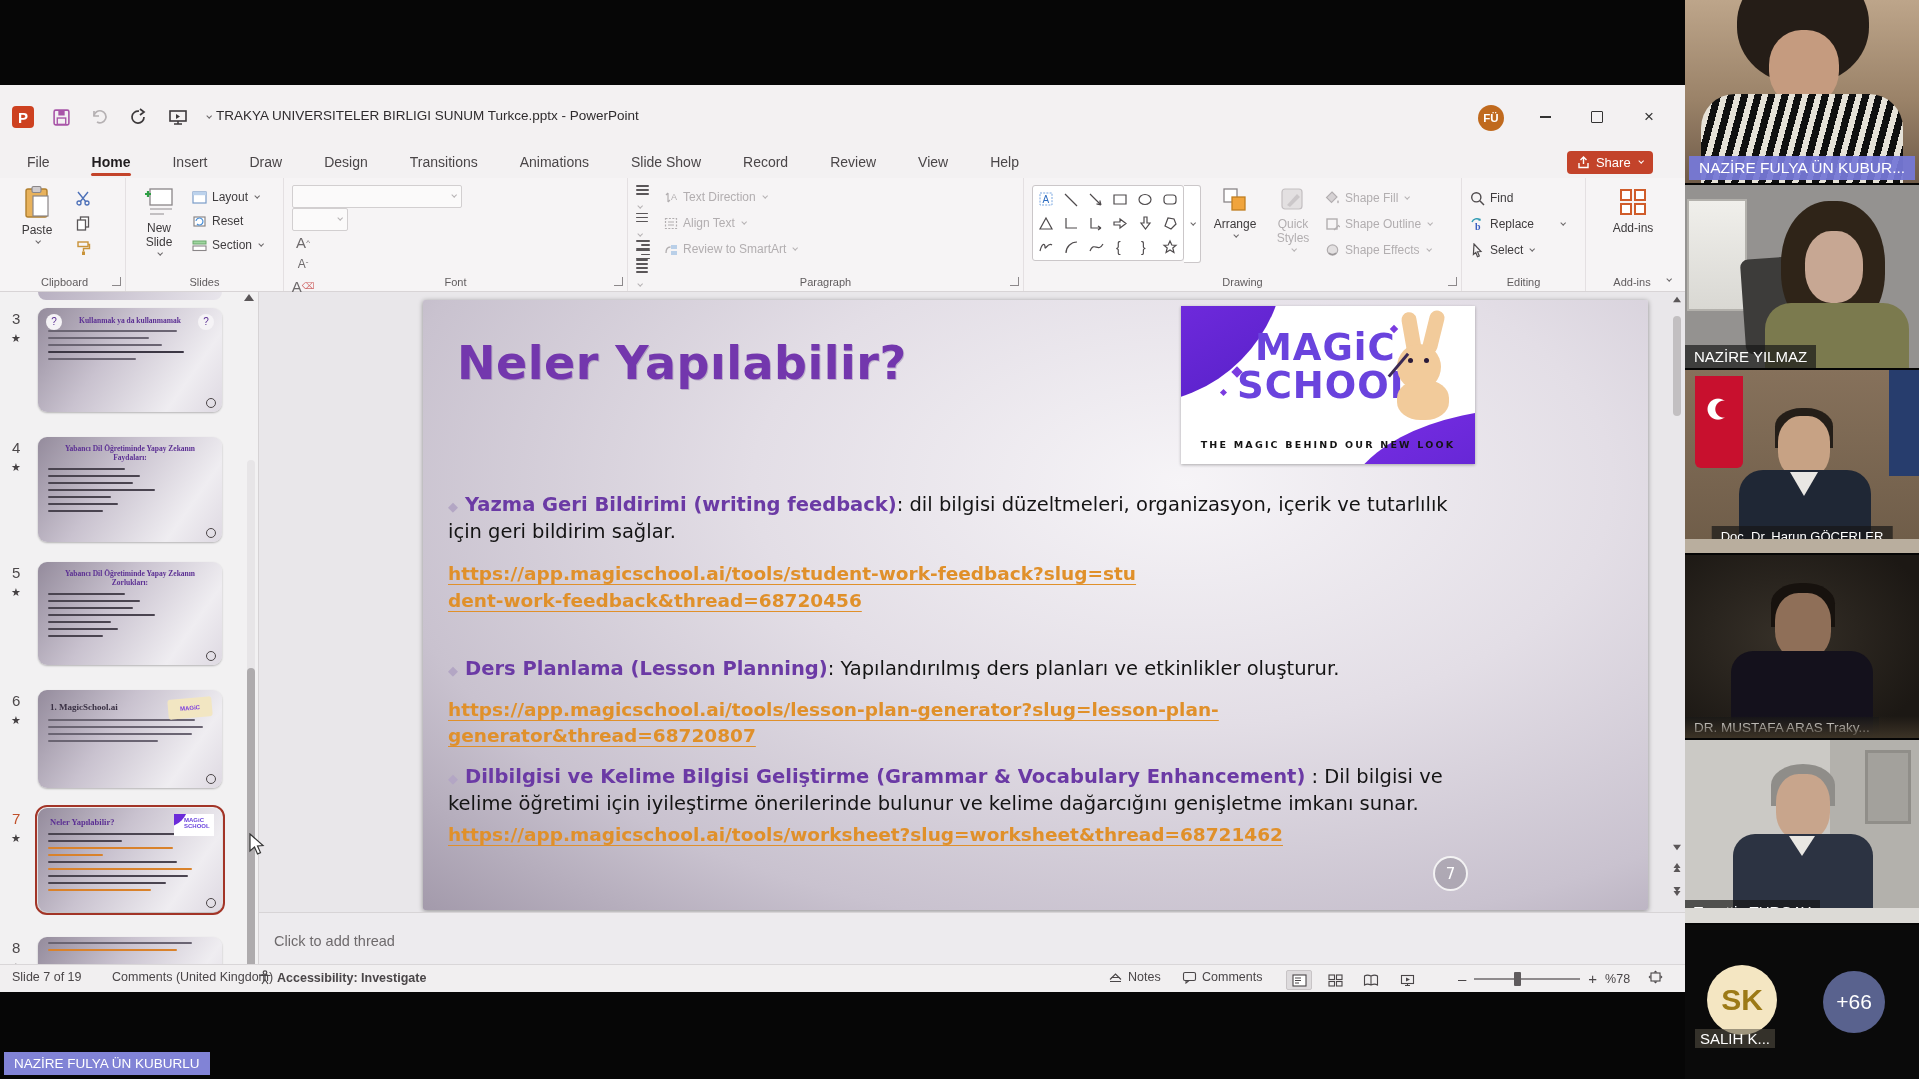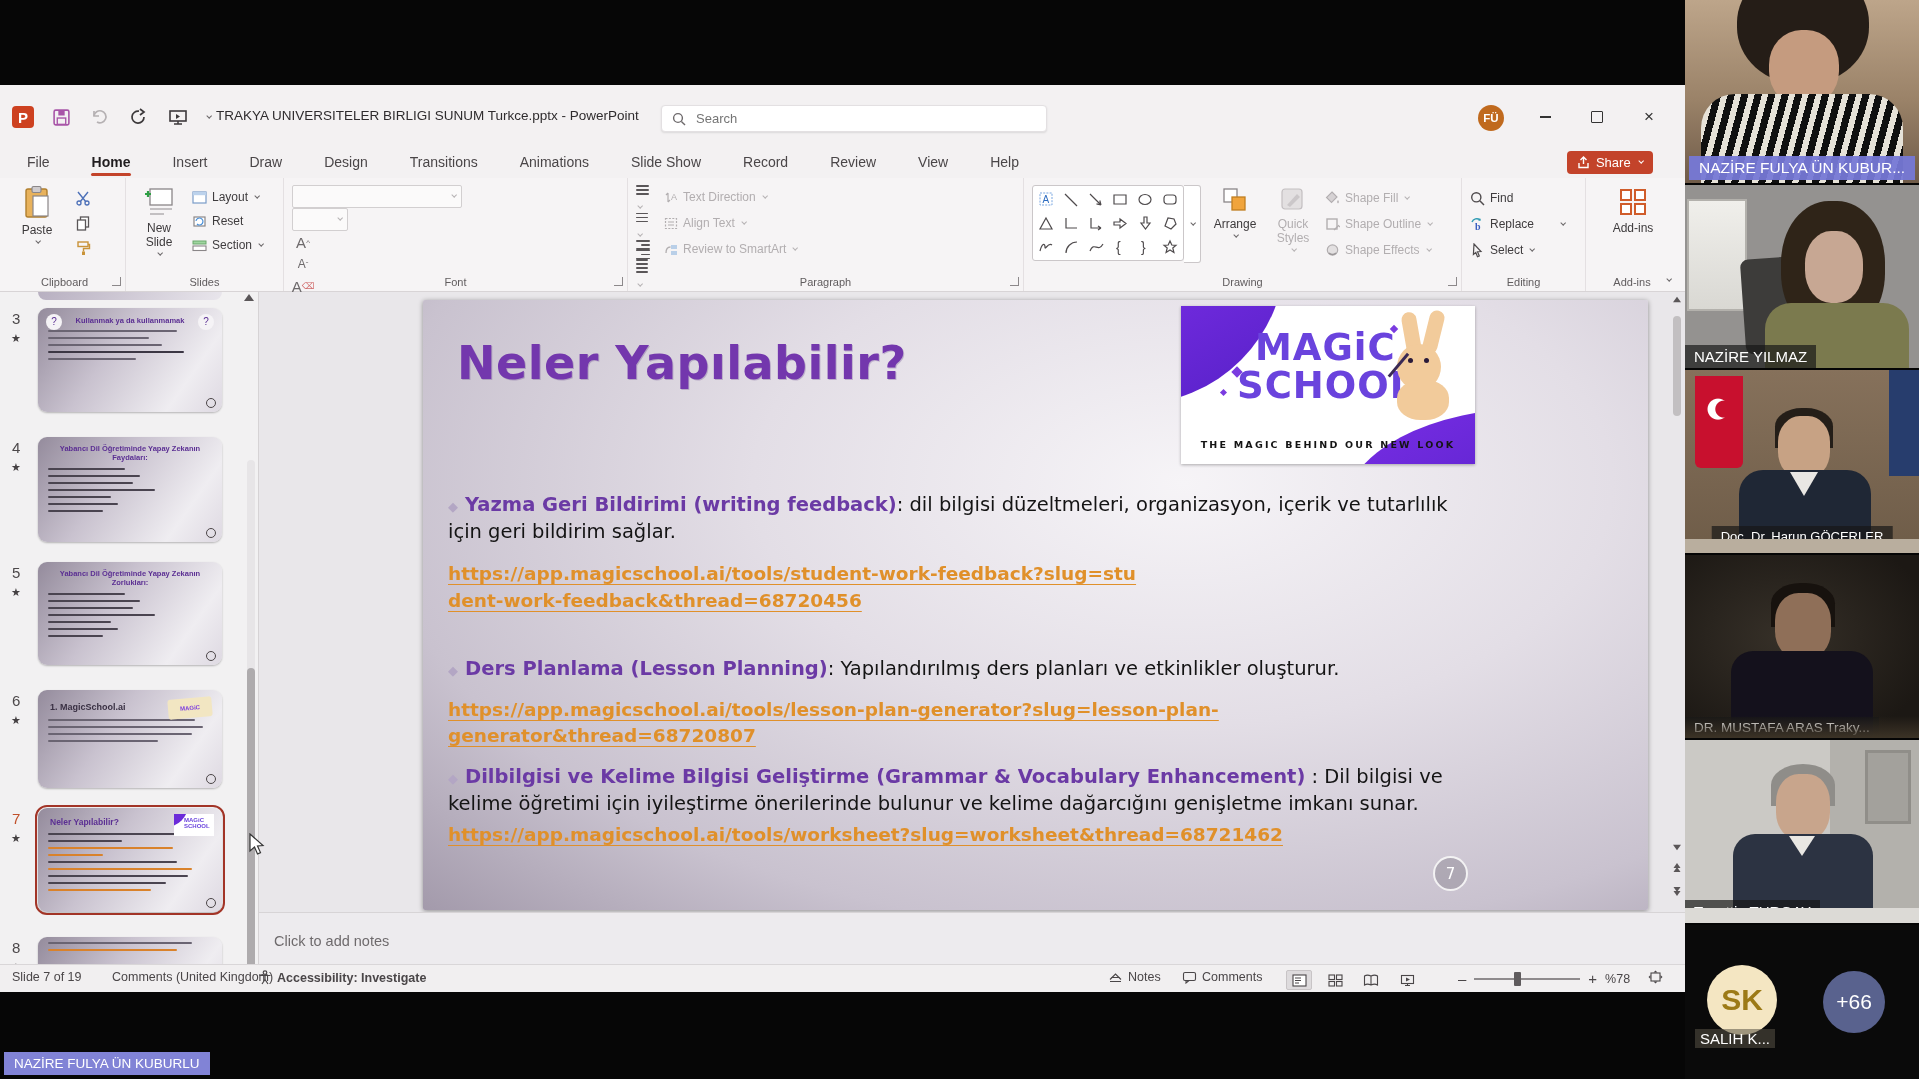--- a/index.html
+++ b/index.html
@@ -67,21 +67,21 @@
 
   
   .thumbpanel{position:absolute;left:0;top:207px;width:258px;height:673px;background:#f2f1f2;
               border-right:1px solid #d6d3d5;overflow:hidden;}
   .thumb-num{position:absolute;left:12px;font-size:15px;color:#4c484a;}
   .thumb-star{position:absolute;left:11px;font-size:11px;color:#454143;}
   .thumb{position:absolute;left:38px;width:184px;border-radius:9px;
          background:linear-gradient(125deg,#948b9c 0%,#c9c2cf 40%,#efedf1 78%,#ded9e2 100%);
          box-shadow:0 1px 2px rgba(0,0,0,.25);overflow:hidden;}
   .thumb.sel{outline:2.5px solid #a23427;outline-offset:1px;}
-  .mini-title{font-weight:700;color:#5b2f93;text-align:center;line-height:1.25;}
+  .mini-title{font-weight:700;color:#5b2f93;text-align:center;line-height:1.25;font-family:Liberation Serif, serif;}
   .ln{height:2px;border-radius:1px;background:#4a4450;}
   .clock{position:absolute;right:6px;bottom:4px;width:8px;height:8px;border:1.2px solid #4c4648;border-radius:50%;}
   .panel-scroll{position:absolute;right:3px;top:168px;width:8px;height:578px;background:#e7e5e7;border-radius:4px;}
   .panel-scroll i{position:absolute;left:0;top:36%;width:8px;height:60%;background:#aeabad;border-radius:4px;display:block;}
   .tri-up{width:0;height:0;border-left:5px solid transparent;border-right:5px solid transparent;border-bottom:7px solid #5a5658;}
   .tri-down{width:0;height:0;border-left:5px solid transparent;border-right:5px solid transparent;border-top:7px solid #5a5658;}
 
   
   .canvas{position:absolute;left:259px;top:207px;width:1426px;height:673px;background:#e9e7ea;}
   .slide{position:absolute;left:164px;top:8px;width:1225px;height:610px;border-radius:2px;
@@ -232,27 +232,20 @@
         <span class="qbtn">
           <svg width="20" height="19" viewBox="0 0 20 19">
               <rect x="2" y="3" width="16" height="10" fill="none" stroke="#3c393b" stroke-width="1.6"></rect>
               <path d="M8 6 l4 2.5 -4 2.5 z" fill="#3c393b"></path>
               <path d="M10 13 v3 M6 16 h8" stroke="#3c393b" stroke-width="1.5"></path>
             </svg>
         </span>
         <span class="chev"></span>
       </div>
       <div class="doc-title">TRAKYA UNIVERSITELER BIRLIGI SUNUM Turkce.pptx - PowerPoint</div>
-      <div class="searchbox">
-        <svg width="14" height="14" viewBox="0 0 14 14">
-            <circle cx="6" cy="6" r="4.4" fill="none" stroke="#6e6a6c" stroke-width="1.4"></circle>
-            <path d="M9.4 9.4 L13 13" stroke="#6e6a6c" stroke-width="1.4"></path>
-          </svg>
-        <input placeholder="Search" style="">
-      </div>
       <div class="avatar">FÜ</div>
       <div class="winbtn wb-min">
           <i></i>
         </div>
       <div class="winbtn wb-max">
           <i></i>
         </div>
       <div class="winbtn wb-close">×</div>
     </div>
 
@@ -807,21 +800,21 @@
         <div id="slide-bullets">
             <div class="sbullet" style="top: 192px;"><span class="marker">◆</span><span class="bhead">Yazma Geri Bildirimi (writing feedback)</span><span class="bbody">: dil bilgisi düzeltmeleri, organizasyon, içerik ve tutarlılık için geri bildirim sağlar.</span><a class="slink wrap" style="margin-top: 16px;">https://app.magicschool.ai/tools/student-work-feedback?slug=student-work-feedback&amp;thread=68720456</a></div>
             <div class="sbullet" style="top: 356px;"><span class="marker">◆</span><span class="bhead">Ders Planlama (Lesson Planning)</span><span class="bbody">: Yapılandırılmış ders planları ve etkinlikler oluşturur.</span><a class="slink" style="margin-top: 14px;">https://app.magicschool.ai/tools/lesson-plan-generator?slug=lesson-plan-generator&amp;thread=68720807</a></div>
             <div class="sbullet" style="top: 464px;"><span class="marker">◆</span><span class="bhead">Dilbilgisi ve Kelime Bilgisi Geliştirme (Grammar &amp; Vocabulary Enhancement)</span><span class="bbody"> : Dil bilgisi ve kelime öğretimi için iyileştirme önerilerinde bulunur ve kelime dağarcığını genişletme imkanı sunar.</span><a class="slink" style="margin-top: 5px;">https://app.magicschool.ai/tools/worksheet?slug=worksheet&amp;thread=68721462</a></div>
           </div>
 
         <div class="badge7">7</div>
       </div>
 
       <div class="notespane">
-        <div class="notes-ph">Click to add notes</div>
+        <div class="notes-ph">Click to add thread</div>
       </div>
 
       <div class="vscroll">
         <div class="tri-up" style="position:absolute;left:1px;top:0;transform:scale(.8);"></div>
         <div class="vthumb"></div>
         <div class="tri-down" style="position:absolute;left:1px;top:548px;transform:scale(.8);"></div>
         <div style="position:absolute;left:1px;top:566px;">
             <div class="tri-up" style="transform:scale(.7);"></div>
             <div class="tri-up" style="transform:scale(.7);margin-top:-3px;"></div>
           </div>

